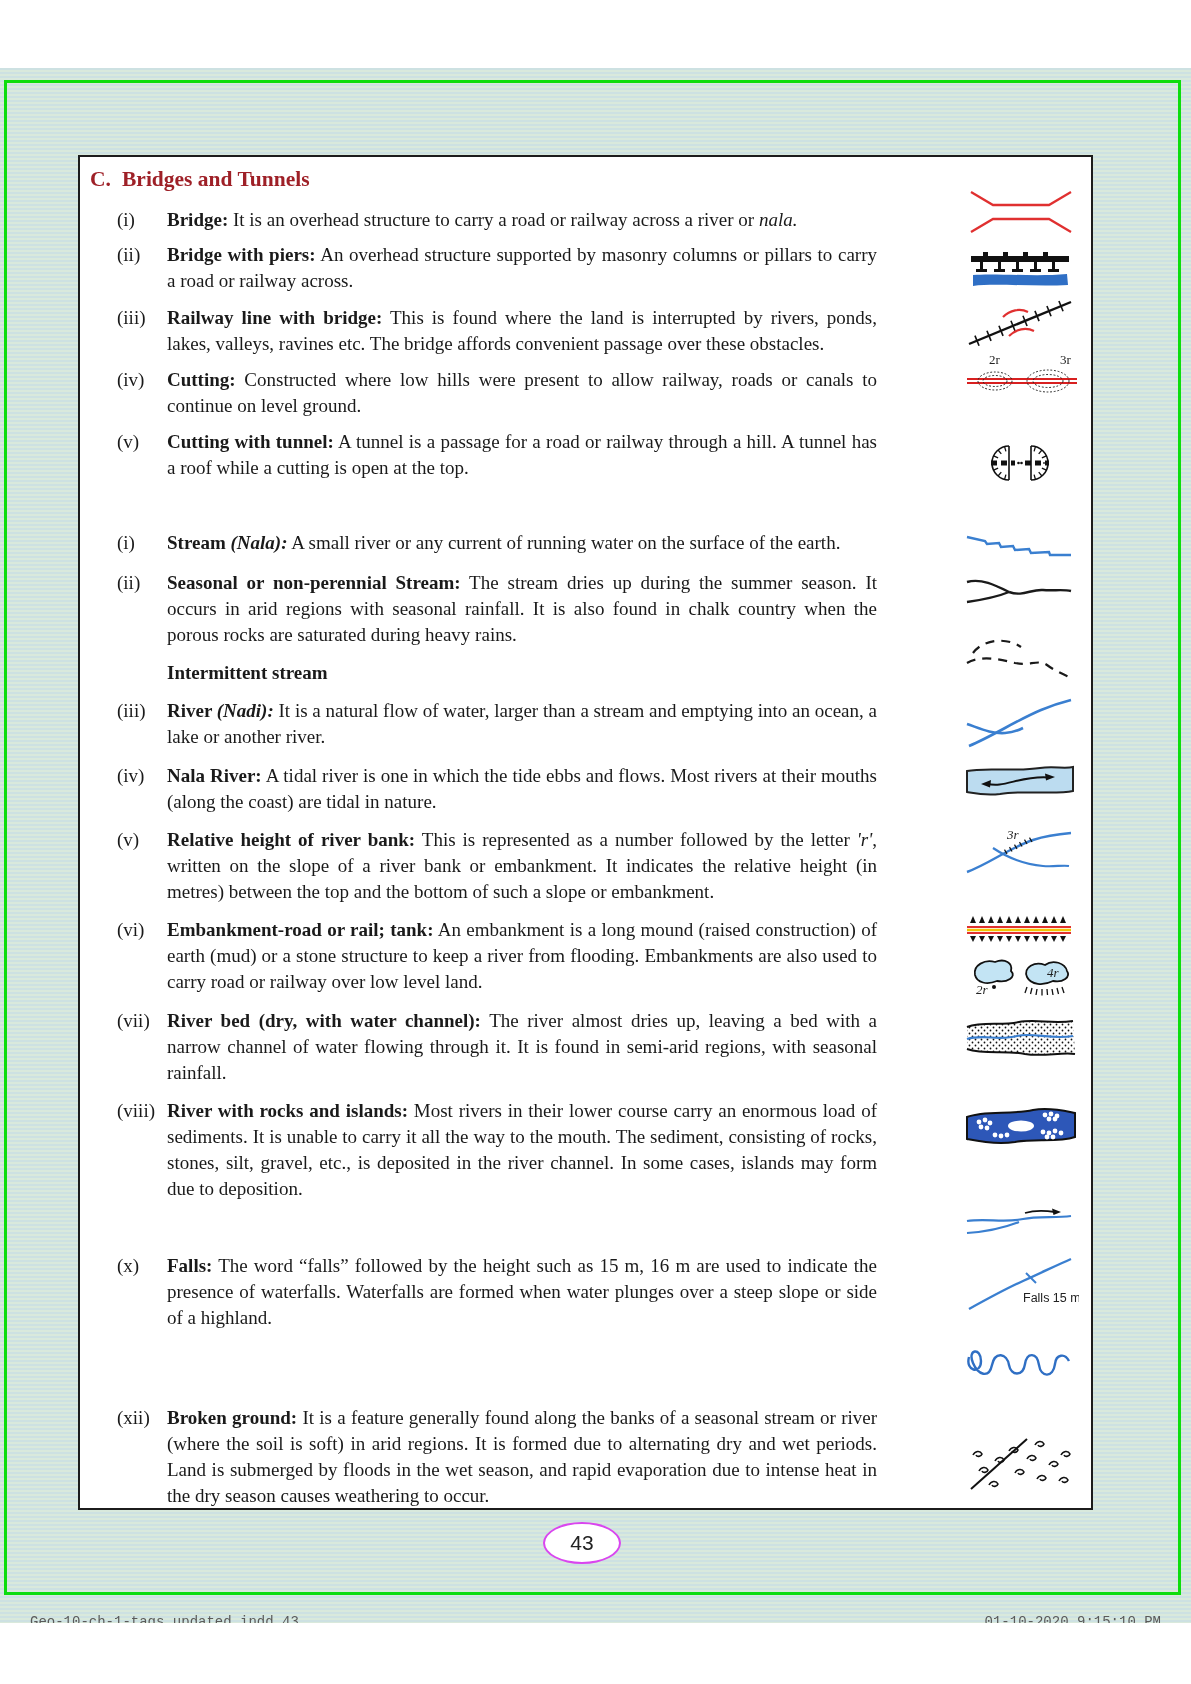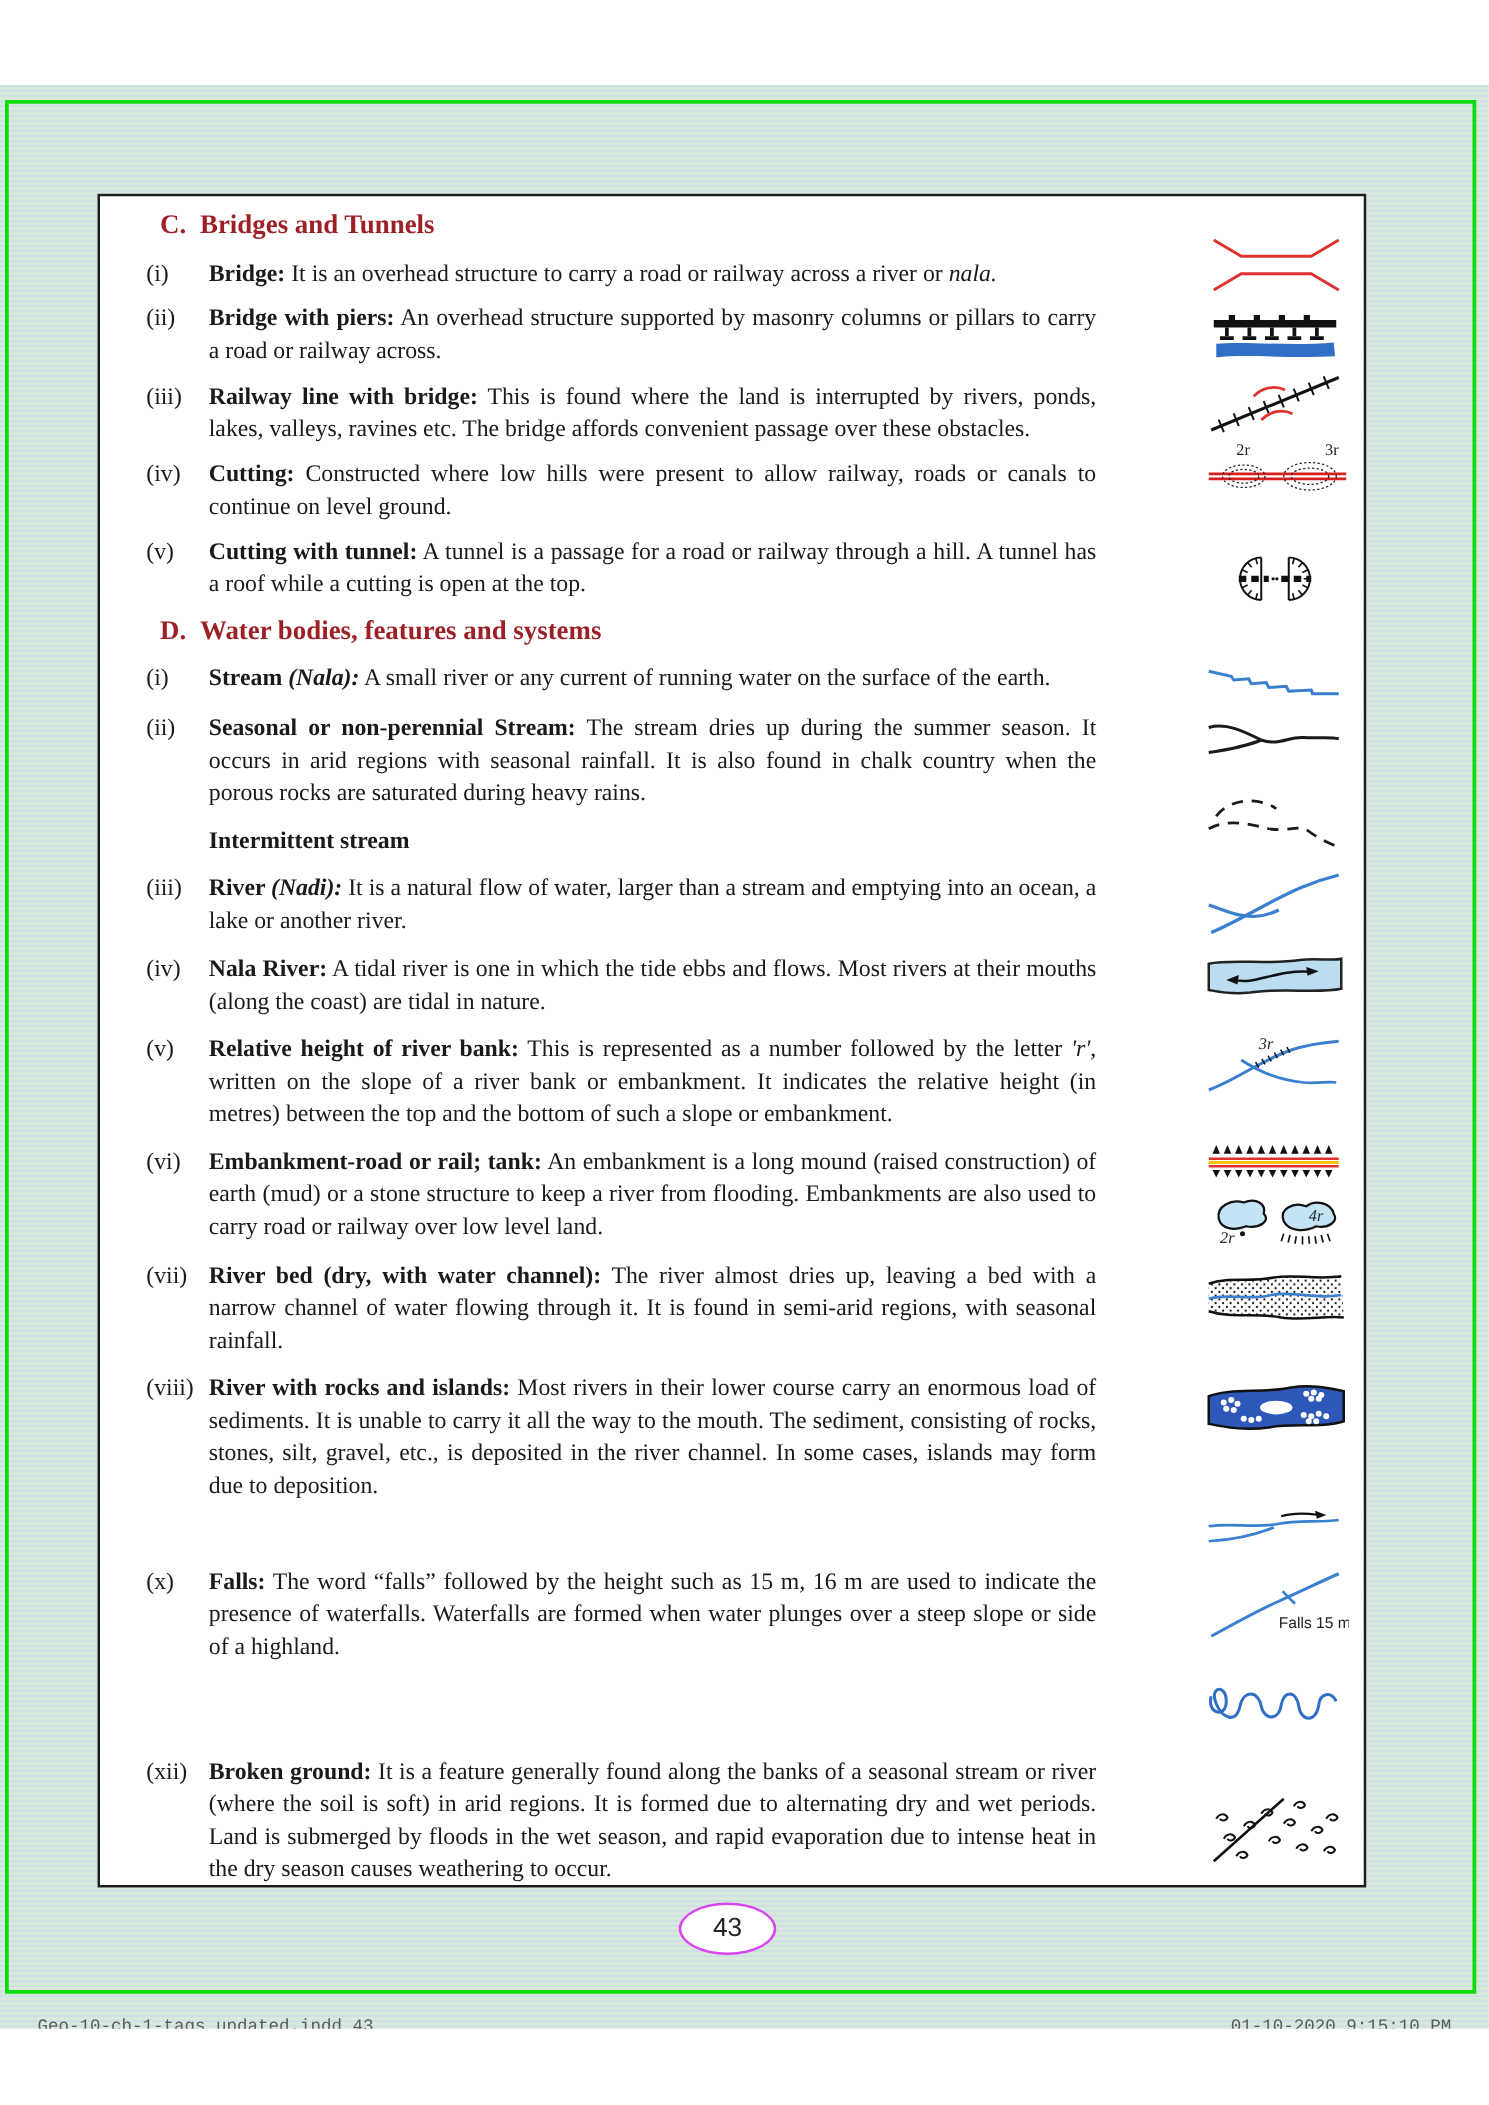--- a/index.html
+++ b/index.html
@@ -5,21 +5,21 @@
   html,body{margin:0;padding:0;}
   body{width:1191px;height:1684px;position:relative;background:#ffffff;
        font-family:"Liberation Serif", serif;color:#1a1a1a;}
   .band{position:absolute;left:0;top:68px;width:1191px;height:1555px;
         background:repeating-linear-gradient(180deg,#cde1e2 0px,#cde1e2 2px,#d9e9dc 2px,#d9e9dc 4px);
         overflow:hidden;}
   .green-frame{position:absolute;left:4px;top:80px;width:1177px;height:1515px;
         border:3px solid #0ddd0d;box-sizing:border-box;}
   .content-box{position:absolute;left:78px;top:155px;width:1015px;height:1355px;
         background:#ffffff;border:2px solid #1c1c1c;box-sizing:border-box;}
-  .sec-head{position:absolute;left:10px;font-weight:bold;font-size:21.5px;color:#9e2027;margin-left:38px;}
+  .sec-head{position:absolute;left:10px;font-weight:bold;font-size:21.5px;color:#9e2027;}
   .sec-head .lbl{display:inline-block;width:32px;}
   .item{position:absolute;left:37px;width:760px;font-size:19px;line-height:26px;}
   .item .num{position:absolute;left:0;top:0;}
   .item .txt{margin-left:50px;text-align:justify;}
   .bi{font-style:italic;}
   .sym{position:absolute;left:885px;width:118px;}
   .sym svg{display:block;}
   .slabel{font-family:"Liberation Serif", serif;font-style:italic;font-size:13px;fill:#222;}
   .slabel2{font-family:"Liberation Sans", sans-serif;font-size:12.5px;fill:#222;font-style:normal;}
   .page-number{position:absolute;left:543px;top:1522px;width:78px;height:42px;background:#fff;
@@ -60,23 +60,20 @@
   </div>
   <div class="item" style="top:210px">
     <span class="num">(iv)</span>
     <div class="txt"><b>Cutting:</b><b class="bi"></b><span> Constructed where low hills were present to allow railway, roads or canals to continue on level ground.</span><i></i><span></span></div>
   </div>
   <div class="item" style="top:272px">
     <span class="num">(v)</span>
     <div class="txt"><b>Cutting with tunnel:</b><b class="bi"></b><span> A tunnel is a passage for a road or railway through a hill. A tunnel has a roof while a cutting is open at the top.</span><i></i><span></span></div>
   </div>
 
-  <div class="sec-head" style="top:335px">
-    <span class="lbl">D.</span><span>Water bodies, features and systems</span>
-  </div>
 
   <div class="item" style="top:373px">
     <span class="num">(i)</span>
     <div class="txt"><b>Stream </b><b class="bi">(Nala):</b><span> A small river or any current of running water on the surface of the earth.</span><i></i><span></span></div>
   </div>
   <div class="item" style="top:413px">
     <span class="num">(ii)</span>
     <div class="txt"><b>Seasonal or non-perennial Stream:</b><b class="bi"></b><span> The stream dries up during the summer season. It occurs in arid regions with seasonal rainfall. It is also found in chalk country when the porous rocks are saturated during heavy rains.</span><i></i><span></span></div>
   </div>
   <div class="item" style="top:503px">

